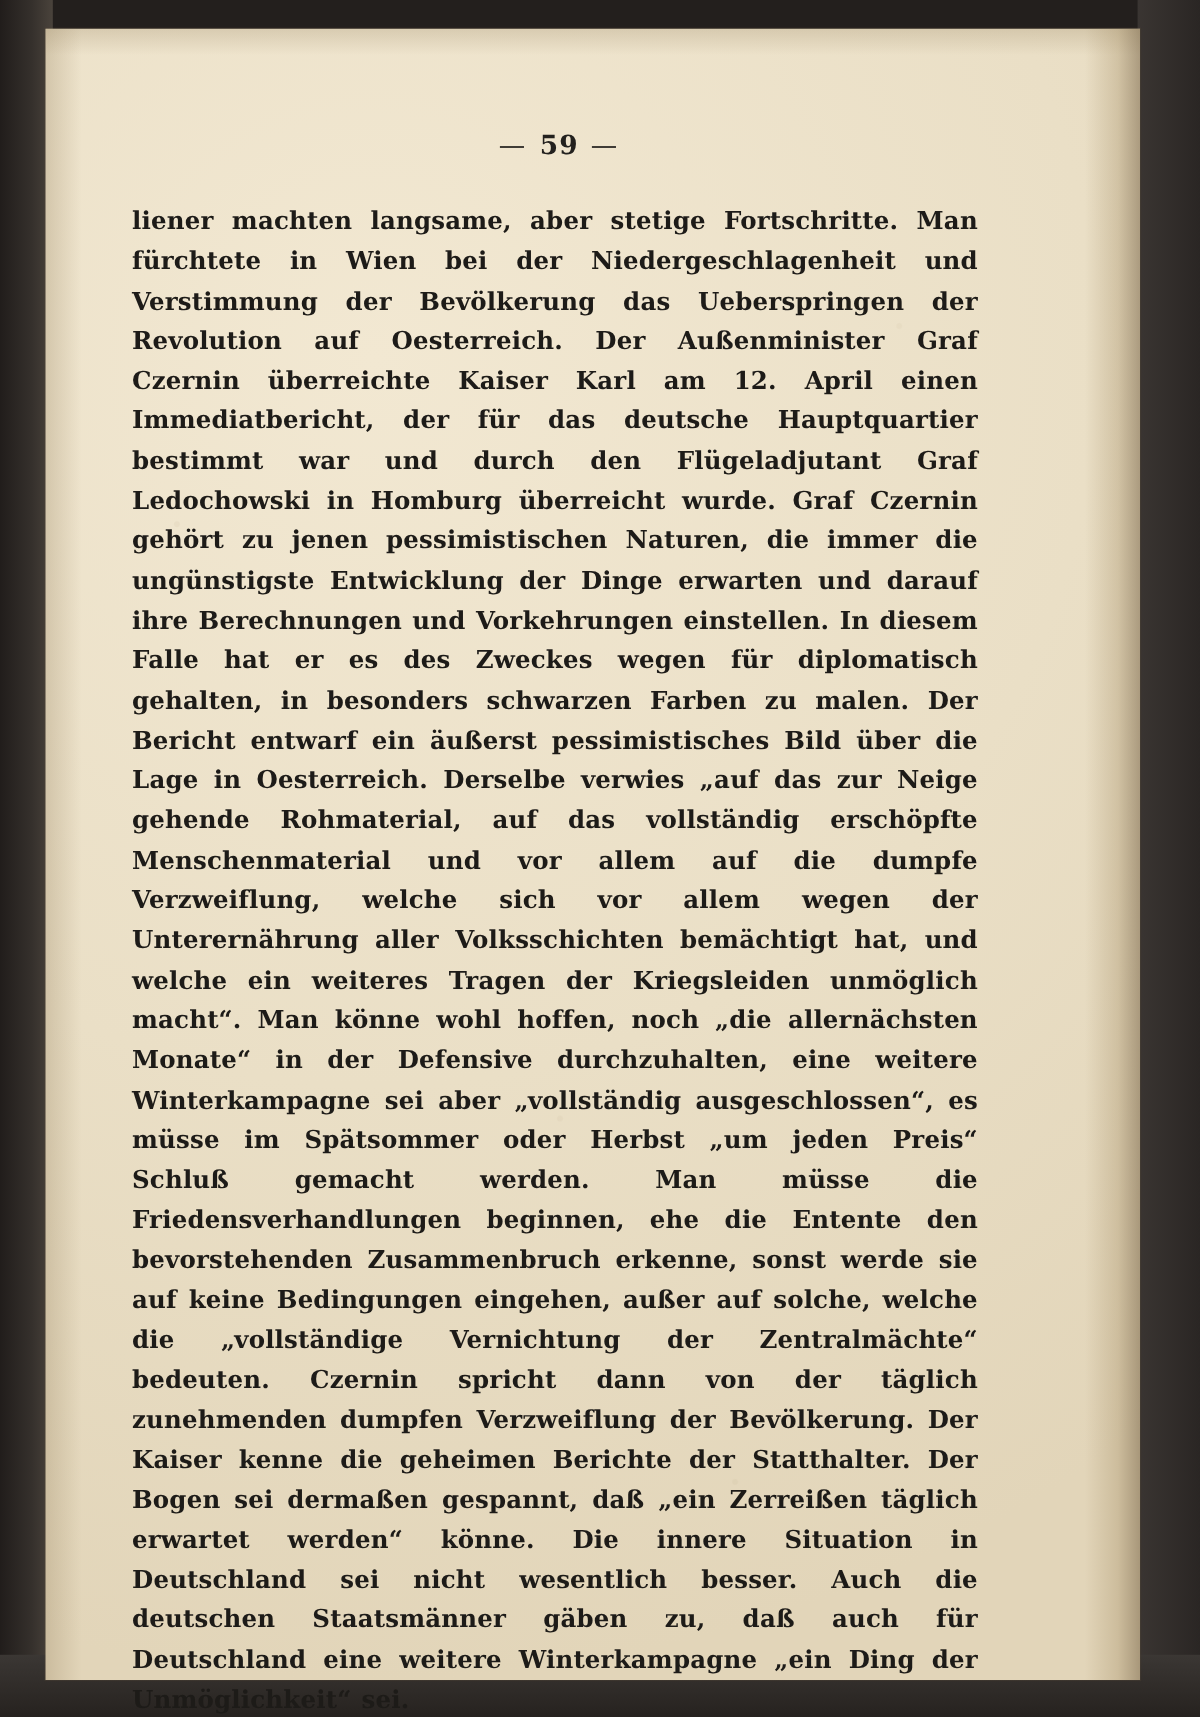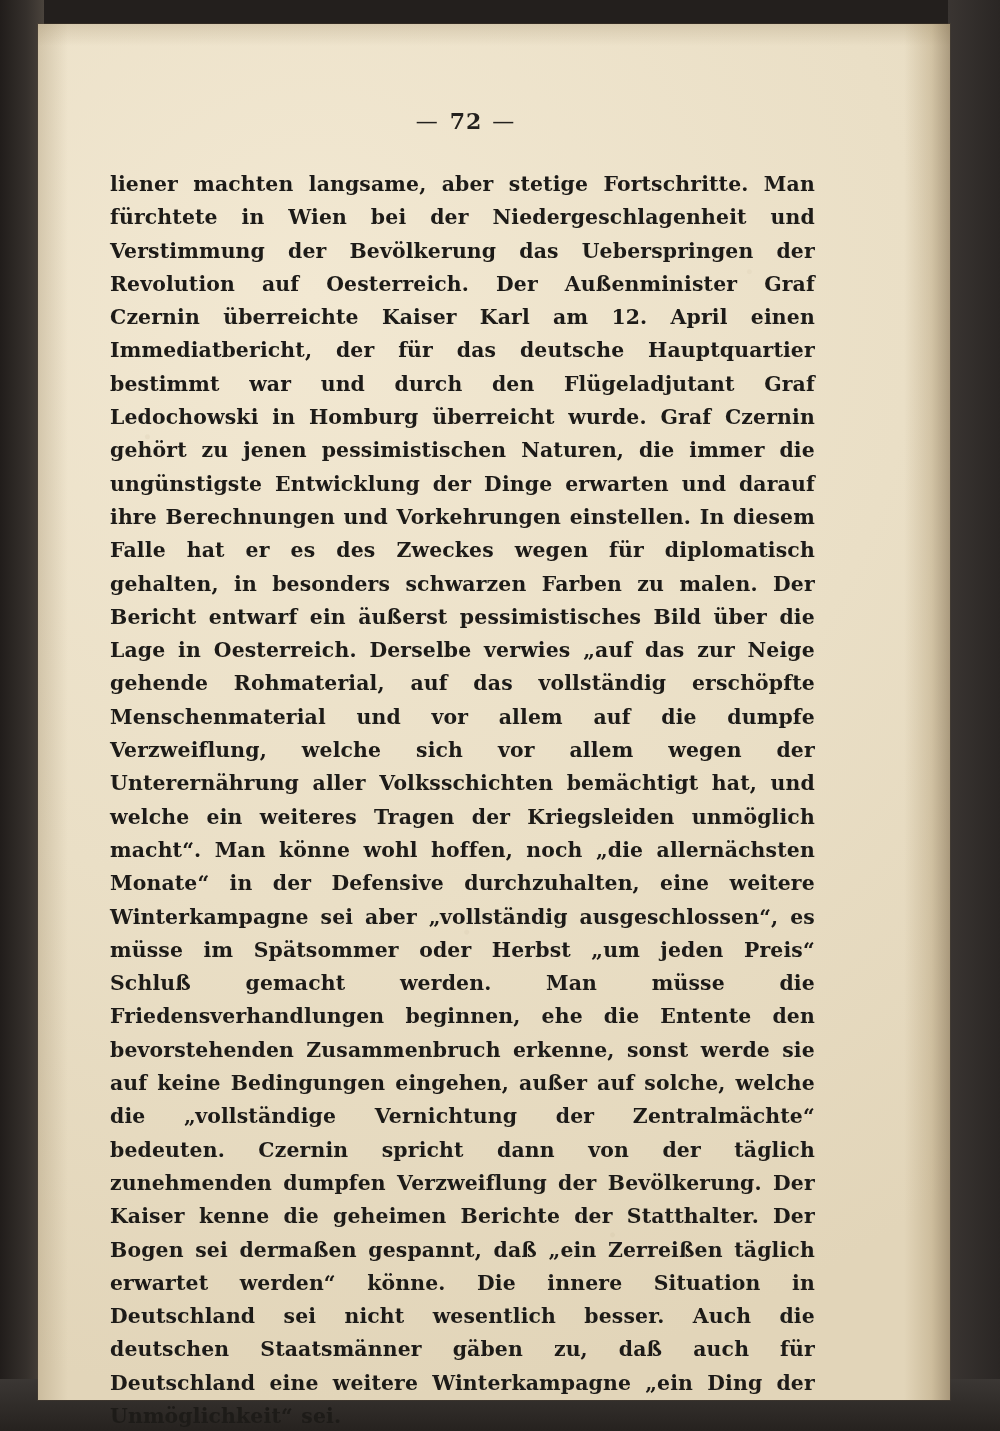--- a/index.html
+++ b/index.html
@@ -154,21 +154,21 @@
 
   <div class="page">
     <div class="grain"></div>
     <div class="page-left-shadow"></div>
     <div class="page-top-shadow"></div>
     <div class="page-edge-shadow"></div>
 
     <div class="content">
 
       <div class="folio">
-        <span class="dash">—</span><span class="num">72</span><span class="dash">—</span>
+        <span class="dash">—</span><span class="num">59</span><span class="dash">—</span>
       </div>
 
       <div class="body-text fraktur">
         <p class="indent">liener machten langsame, aber stetige Fortschritte. Man fürchtete in Wien bei der Niedergeschlagenheit und Verstimmung der Bevölkerung das Ueberspringen der Revolution auf Oesterreich. Der Außenminister Graf Czernin überreichte Kaiser Karl am 12. April einen Immediatbericht, der für das deutsche Hauptquartier bestimmt war und durch den Flügeladjutant Graf Ledochowski in Homburg überreicht wurde. Graf Czernin gehört zu jenen pessimistischen Naturen, die immer die ungünstigste Entwicklung der Dinge erwarten und darauf ihre Berechnungen und Vorkehrungen einstellen. In diesem Falle hat er es des Zweckes wegen für diplomatisch gehalten, in besonders schwarzen Farben zu malen. Der Bericht entwarf ein äußerst pessimistisches Bild über die Lage in Oesterreich. Derselbe verwies „auf das zur Neige gehende Rohmaterial, auf das vollständig erschöpfte Menschenmaterial und vor allem auf die dumpfe Verzweiflung, welche sich vor allem wegen der Unterernährung aller Volksschichten bemächtigt hat, und welche ein weiteres Tragen der Kriegsleiden unmöglich macht“. Man könne wohl hoffen, noch „die allernächsten Monate“ in der Defensive durchzuhalten, eine weitere Winterkampagne sei aber „vollständig ausgeschlossen“, es müsse im Spätsommer oder Herbst „um jeden Preis“ Schluß gemacht werden. Man müsse die Friedensverhandlungen beginnen, ehe die Entente den bevorstehenden Zusammenbruch erkenne, sonst werde sie auf keine Bedingungen eingehen, außer auf solche, welche die „vollständige Vernichtung der Zentralmächte“ bedeuten. Czernin spricht dann von der täglich zunehmenden dumpfen Verzweiflung der Bevölkerung. Der Kaiser kenne die geheimen Berichte der Statthalter. Der Bogen sei dermaßen gespannt, daß „ein Zerreißen täglich erwartet werden“ könne. Die innere Situation in Deutschland sei nicht wesentlich besser. Auch die deutschen Staatsmänner gäben zu, daß auch für Deutschland eine weitere Winterkampagne „ein Ding der Unmöglichkeit“ sei.</p>
 
       </div>
 
     </div>
   </div>
 </div>

